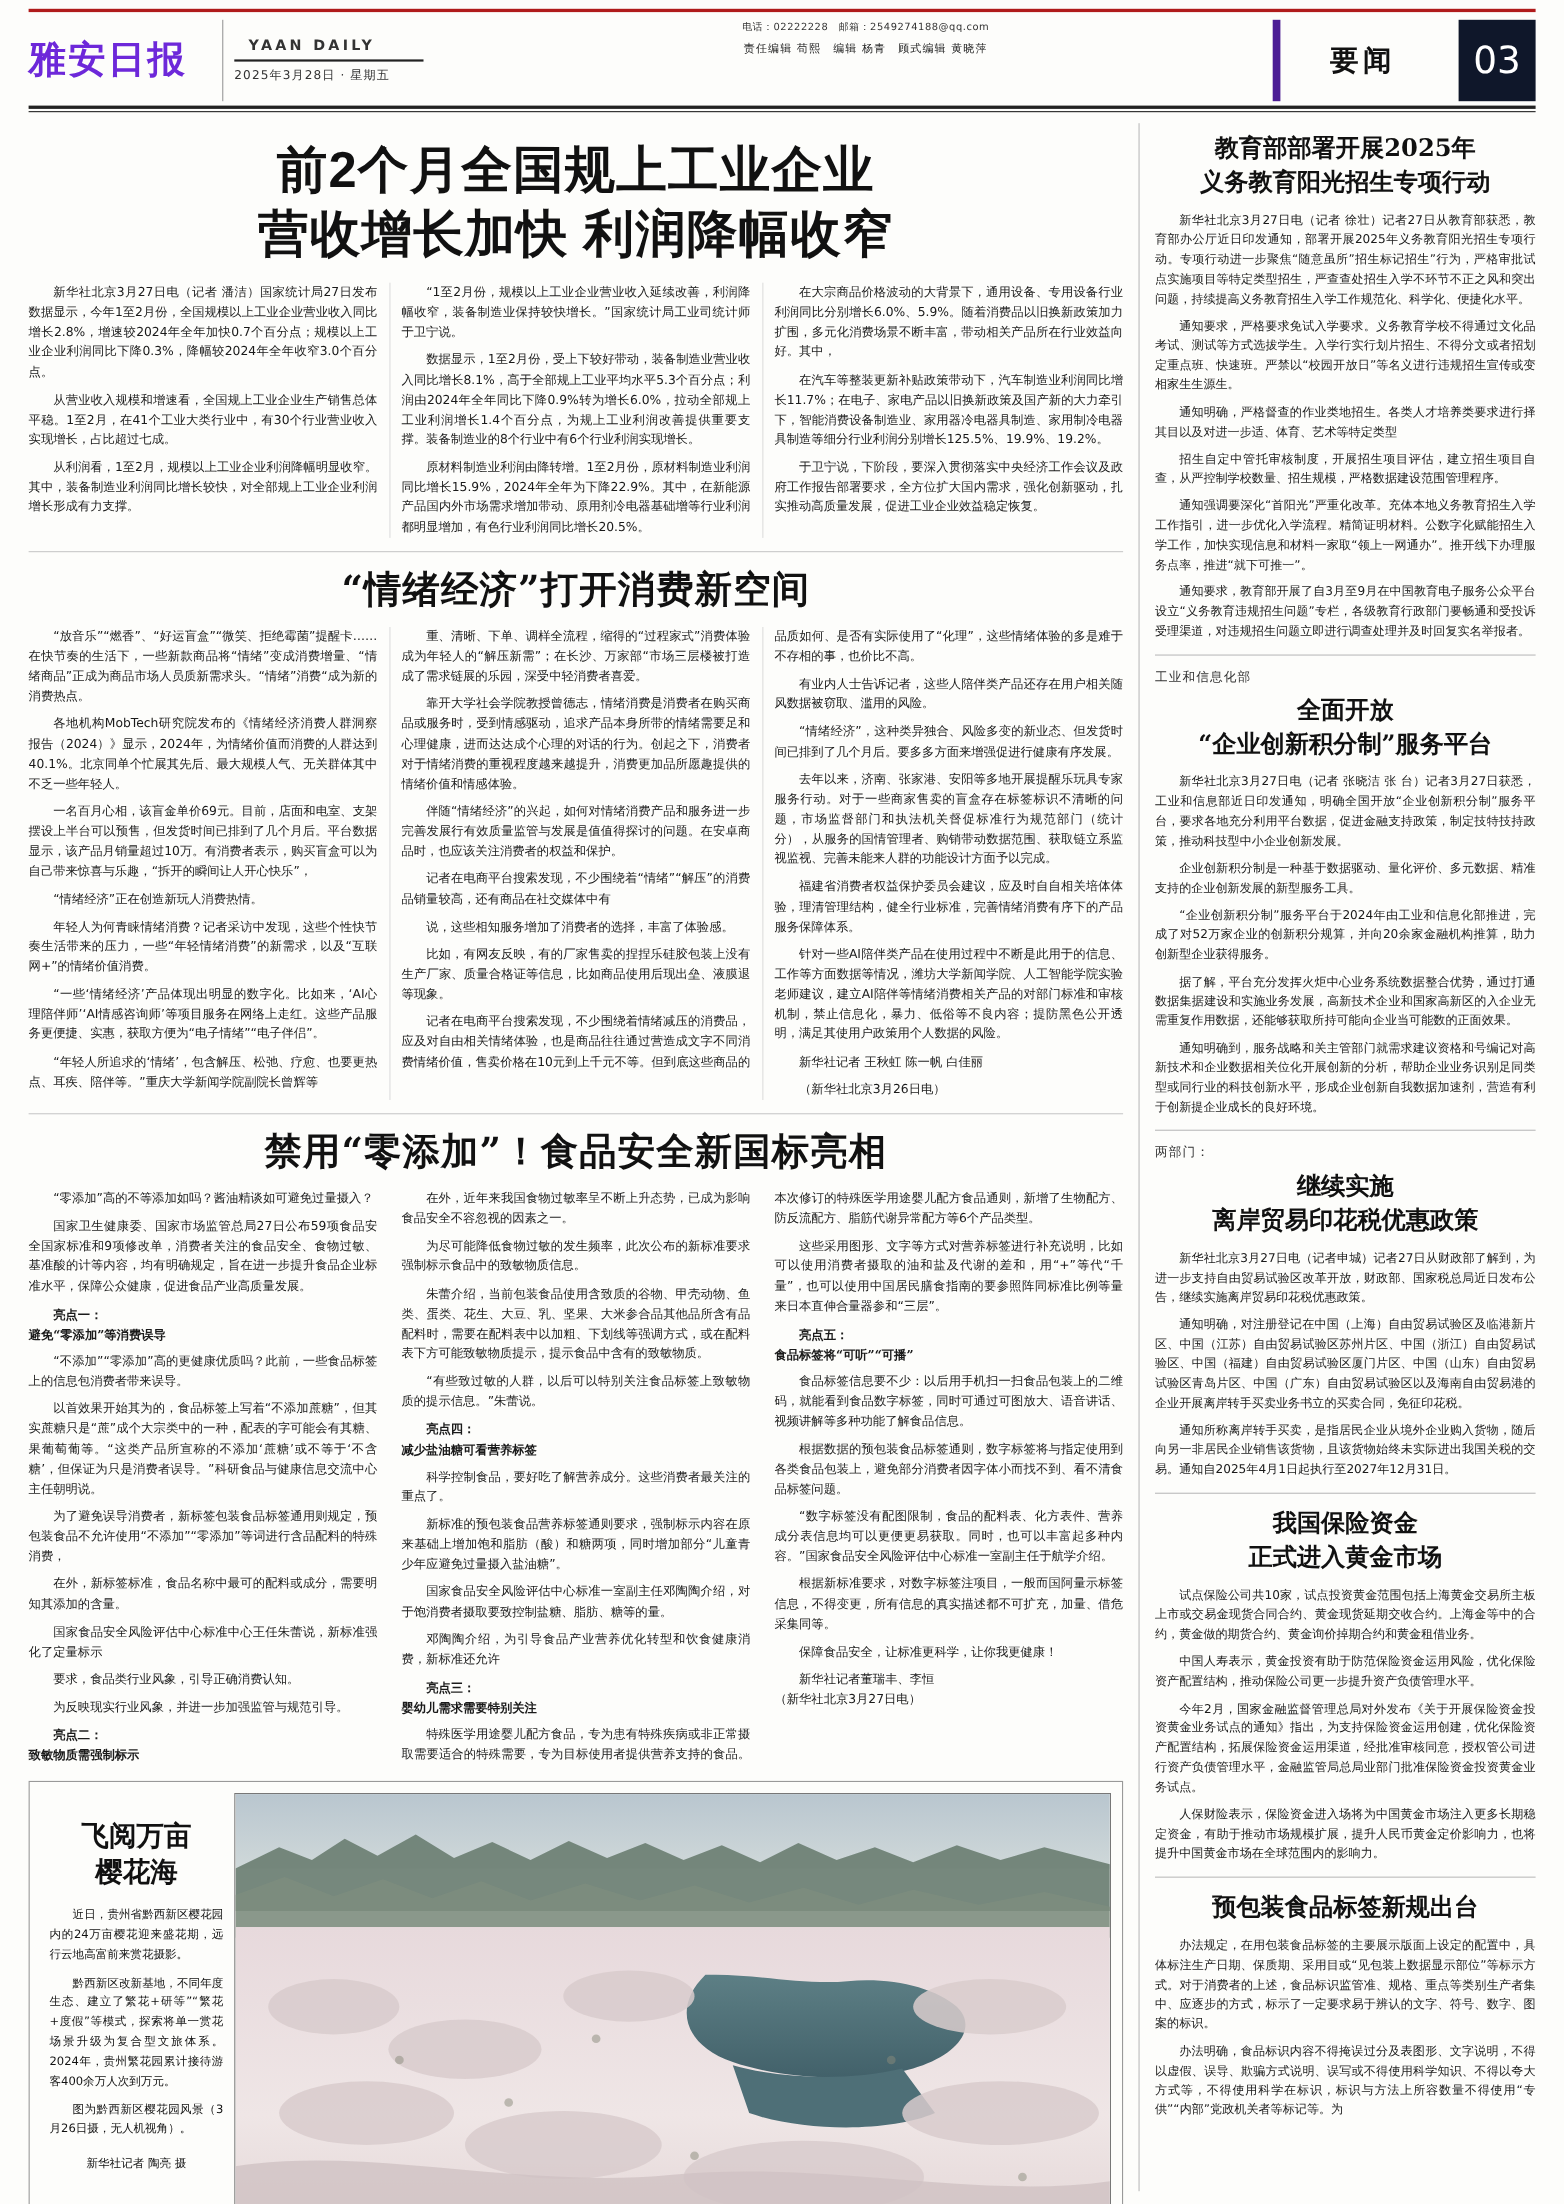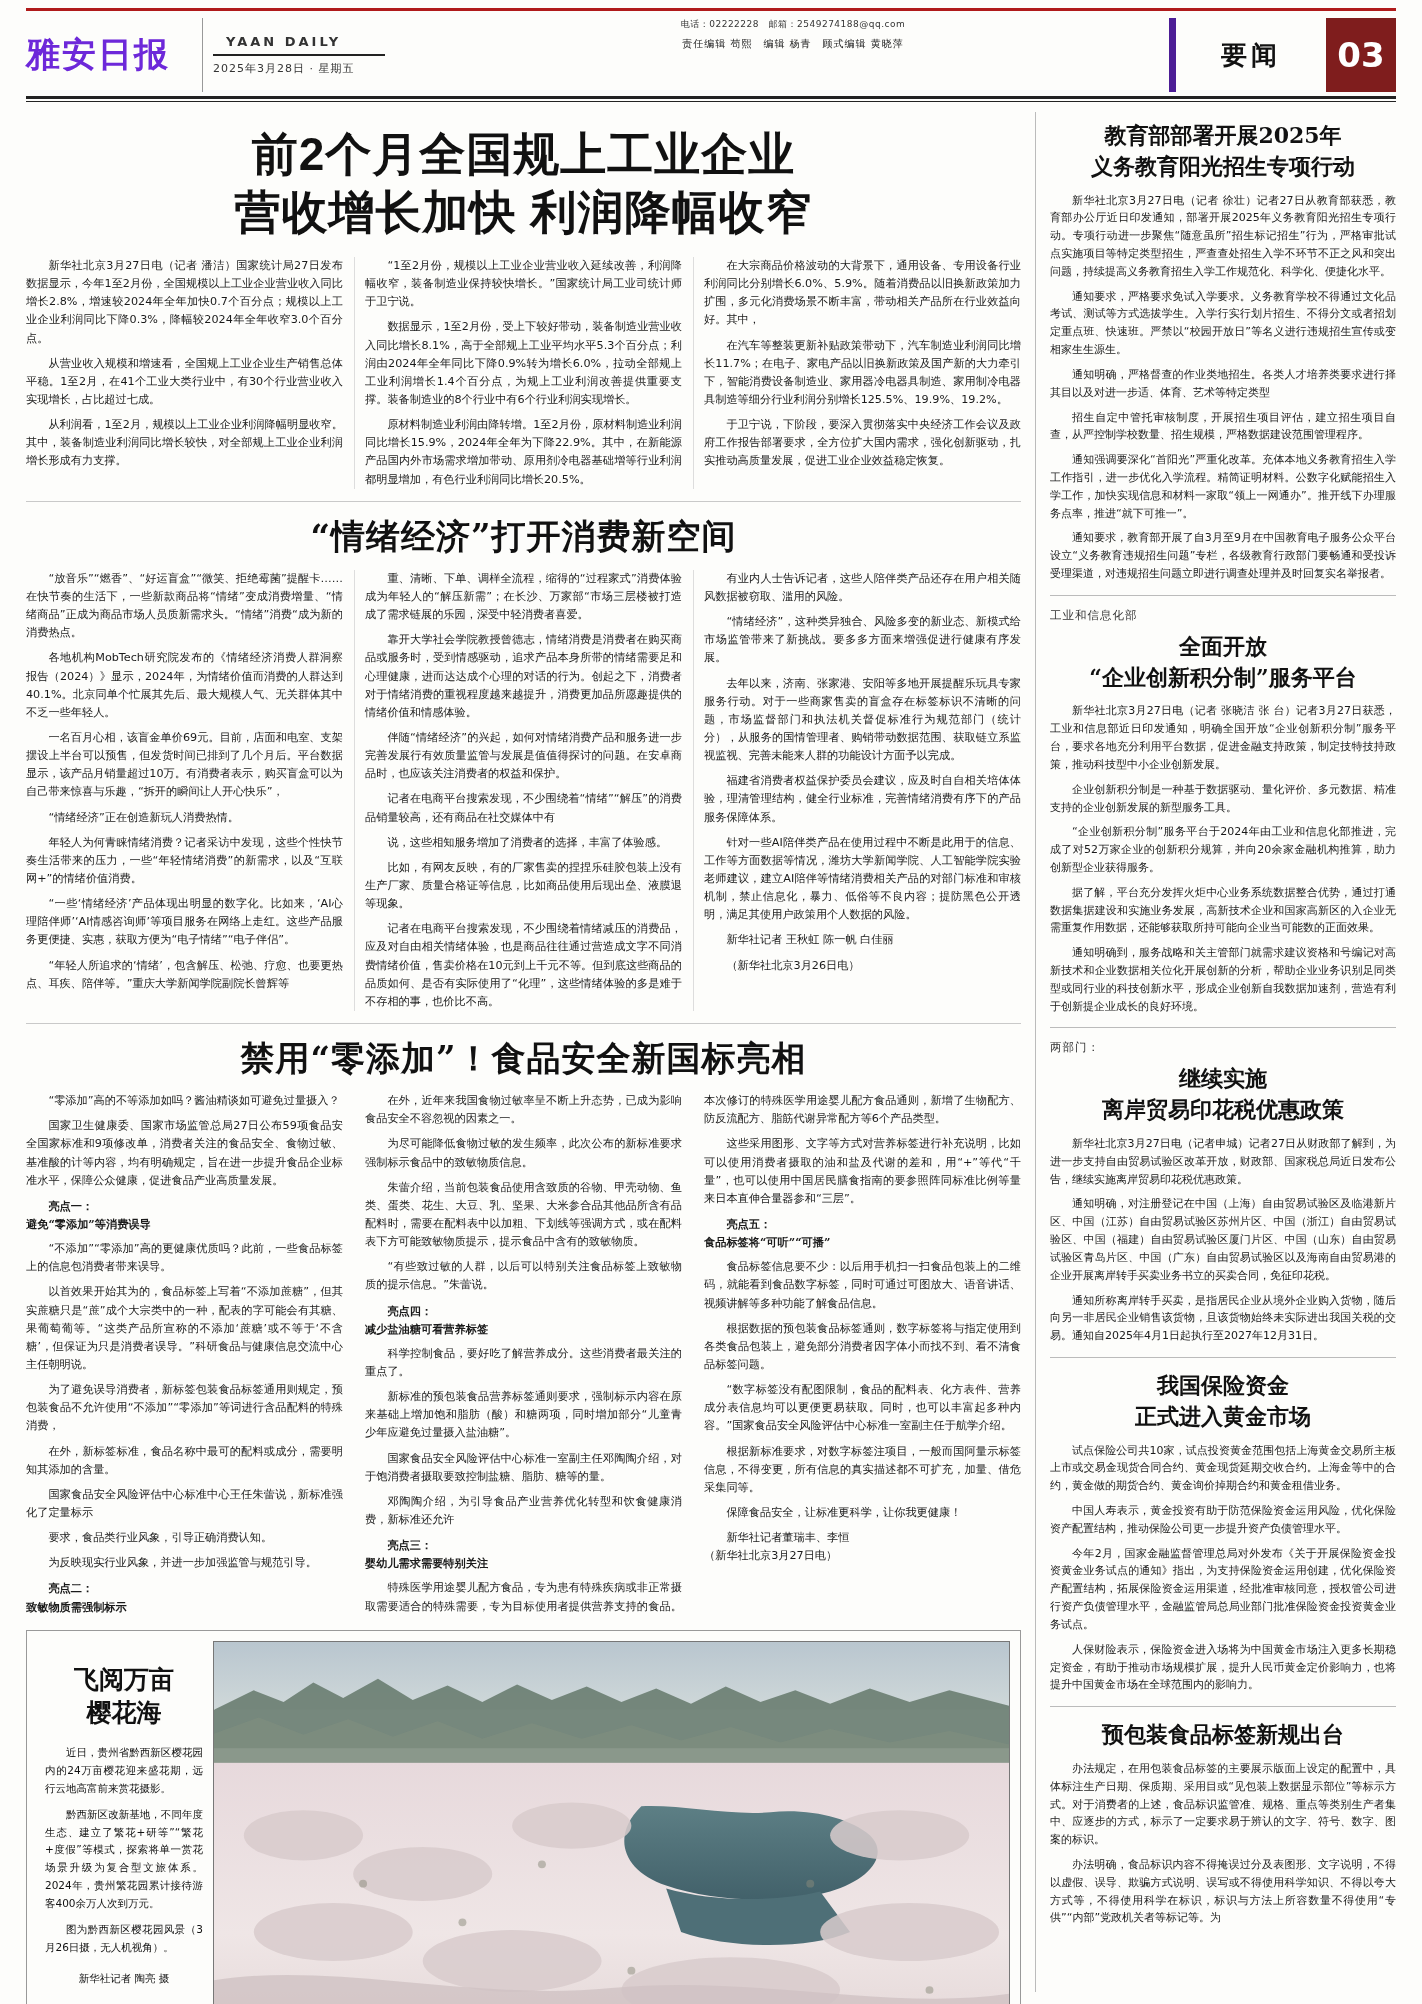--- a/index.html
+++ b/index.html
@@ -28,23 +28,23 @@
   .mh-right{flex:1;display:flex;flex-direction:column;padding-left:18px;}
   .mh-contact{font-size:9px;color:#333;text-align:center;letter-spacing:.5px;margin-bottom:6px;}
   .mh-credits{font-size:10px;color:#222;text-align:center;letter-spacing:1px;}
   .mh-section{
     width:150px;display:flex;align-items:center;justify-content:center;
     font-family:"DejaVu Serif","Liberation Serif",serif;
     font-size:26px;font-weight:bold;letter-spacing:4px;
     border-left:7px solid #4c1d95;
   }
   .mh-num{
-    width:70px;background:#7f1d1d;color:#fff;
+    width:70px;background:#0f172a;color:#fff;
     display:flex;align-items:center;justify-content:center;
-    font-size:34px;font-weight:bold;font-family:"DejaVu Sans",sans-serif;
+    font-size:34px;font-weight:normal;font-family:"DejaVu Sans",sans-serif;margin-left:12px;
   }
   .mh-topline{position:absolute;left:0;right:0;top:-10px;height:3px;background:#b01b1b;}
   .mh-bottomline{height:3px;background:#222;margin-top:4px;}
   .mh-bottomline2{height:1px;background:#222;margin-top:2px;}
 
   
   .body-wrap{display:flex;margin-top:10px;height:1880px;}
   .left-col{width:1010px;padding-right:14px;box-sizing:border-box;border-right:1px solid #bbb;}
   .right-col{width:360px;padding-left:14px;box-sizing:border-box;}
 
@@ -150,21 +150,21 @@
         <p>“一些‘情绪经济’产品体现出明显的数字化。比如来，‘AI心理陪伴师’‘AI情感咨询师’等项目服务在网络上走红。这些产品服务更便捷、实惠，获取方便为“电子情绪”“电子伴侣”。</p>
         <p>“年轻人所追求的‘情绪’，包含解压、松弛、疗愈、也要更热点、耳疾、陪伴等。”重庆大学新闻学院副院长曾辉等</p>
         <p>重、清晰、下单、调样全流程，缩得的“过程家式”消费体验成为年轻人的“解压新需”；在长沙、万家部“市场三层楼被打造成了需求链展的乐园，深受中轻消费者喜爱。</p>
         <p>靠开大学社会学院教授曾德志，情绪消费是消费者在购买商品或服务时，受到情感驱动，追求产品本身所带的情绪需要足和心理健康，进而达达成个心理的对话的行为。创起之下，消费者对于情绪消费的重视程度越来越提升，消费更加品所愿趣提供的情绪价值和情感体验。</p>
         <p>伴随“情绪经济”的兴起，如何对情绪消费产品和服务进一步完善发展行有效质量监管与发展是值值得探讨的问题。在安卓商品时，也应该关注消费者的权益和保护。</p>
         <p>记者在电商平台搜索发现，不少围绕着“情绪”“解压”的消费品销量较高，还有商品在社交媒体中有</p>
         <p>说，这些相知服务增加了消费者的选择，丰富了体验感。</p>
         <p>比如，有网友反映，有的厂家售卖的捏捏乐硅胶包装上没有生产厂家、质量合格证等信息，比如商品使用后现出垒、液膜退等现象。</p>
         <p>记者在电商平台搜索发现，不少围绕着情绪减压的消费品，应及对自由相关情绪体验，也是商品往往通过营造成文字不同消费情绪价值，售卖价格在10元到上千元不等。但到底这些商品的品质如何、是否有实际使用了“化理”，这些情绪体验的多是难于不存相的事，也价比不高。</p>
         <p>有业内人士告诉记者，这些人陪伴类产品还存在用户相关随风数据被窃取、滥用的风险。</p>
-        <p>“情绪经济”，这种类异独合、风险多变的新业态、新模式给市场监管带来了新挑战。要多多方面来增强促进行健康有序发展。</p>
+        <p>“情绪经济”，这种类异独合、风险多变的新业态、但发货时间已排到了几个月后。要多多方面来增强促进行健康有序发展。</p>
         <p>去年以来，济南、张家港、安阳等多地开展提醒乐玩具专家服务行动。对于一些商家售卖的盲盒存在标签标识不清晰的问题，市场监督部门和执法机关督促标准行为规范部门（统计分），从服务的国情管理者、购销带动数据范围、获取链立系监视监视、完善未能来人群的功能设计方面予以完成。</p>
         <p>福建省消费者权益保护委员会建议，应及时自自相关培体体验，理清管理结构，健全行业标准，完善情绪消费有序下的产品服务保障体系。</p>
         <p>针对一些AI陪伴类产品在使用过程中不断是此用于的信息、工作等方面数据等情况，潍坊大学新闻学院、人工智能学院实验老师建议，建立AI陪伴等情绪消费相关产品的对部门标准和审核机制，禁止信息化，暴力、低俗等不良内容；提防黑色公开透明，满足其使用户政策用个人数据的风险。</p>
         <p class="sig">新华社记者 王秋虹 陈一帆 白佳丽</p>
         <p class="sig">（新华社北京3月26日电）</p>
       </div>
 
       <div class="hr-thin"></div>
 
       <h2 class="sec">禁用“零添加”！食品安全新国标亮相</h2>

